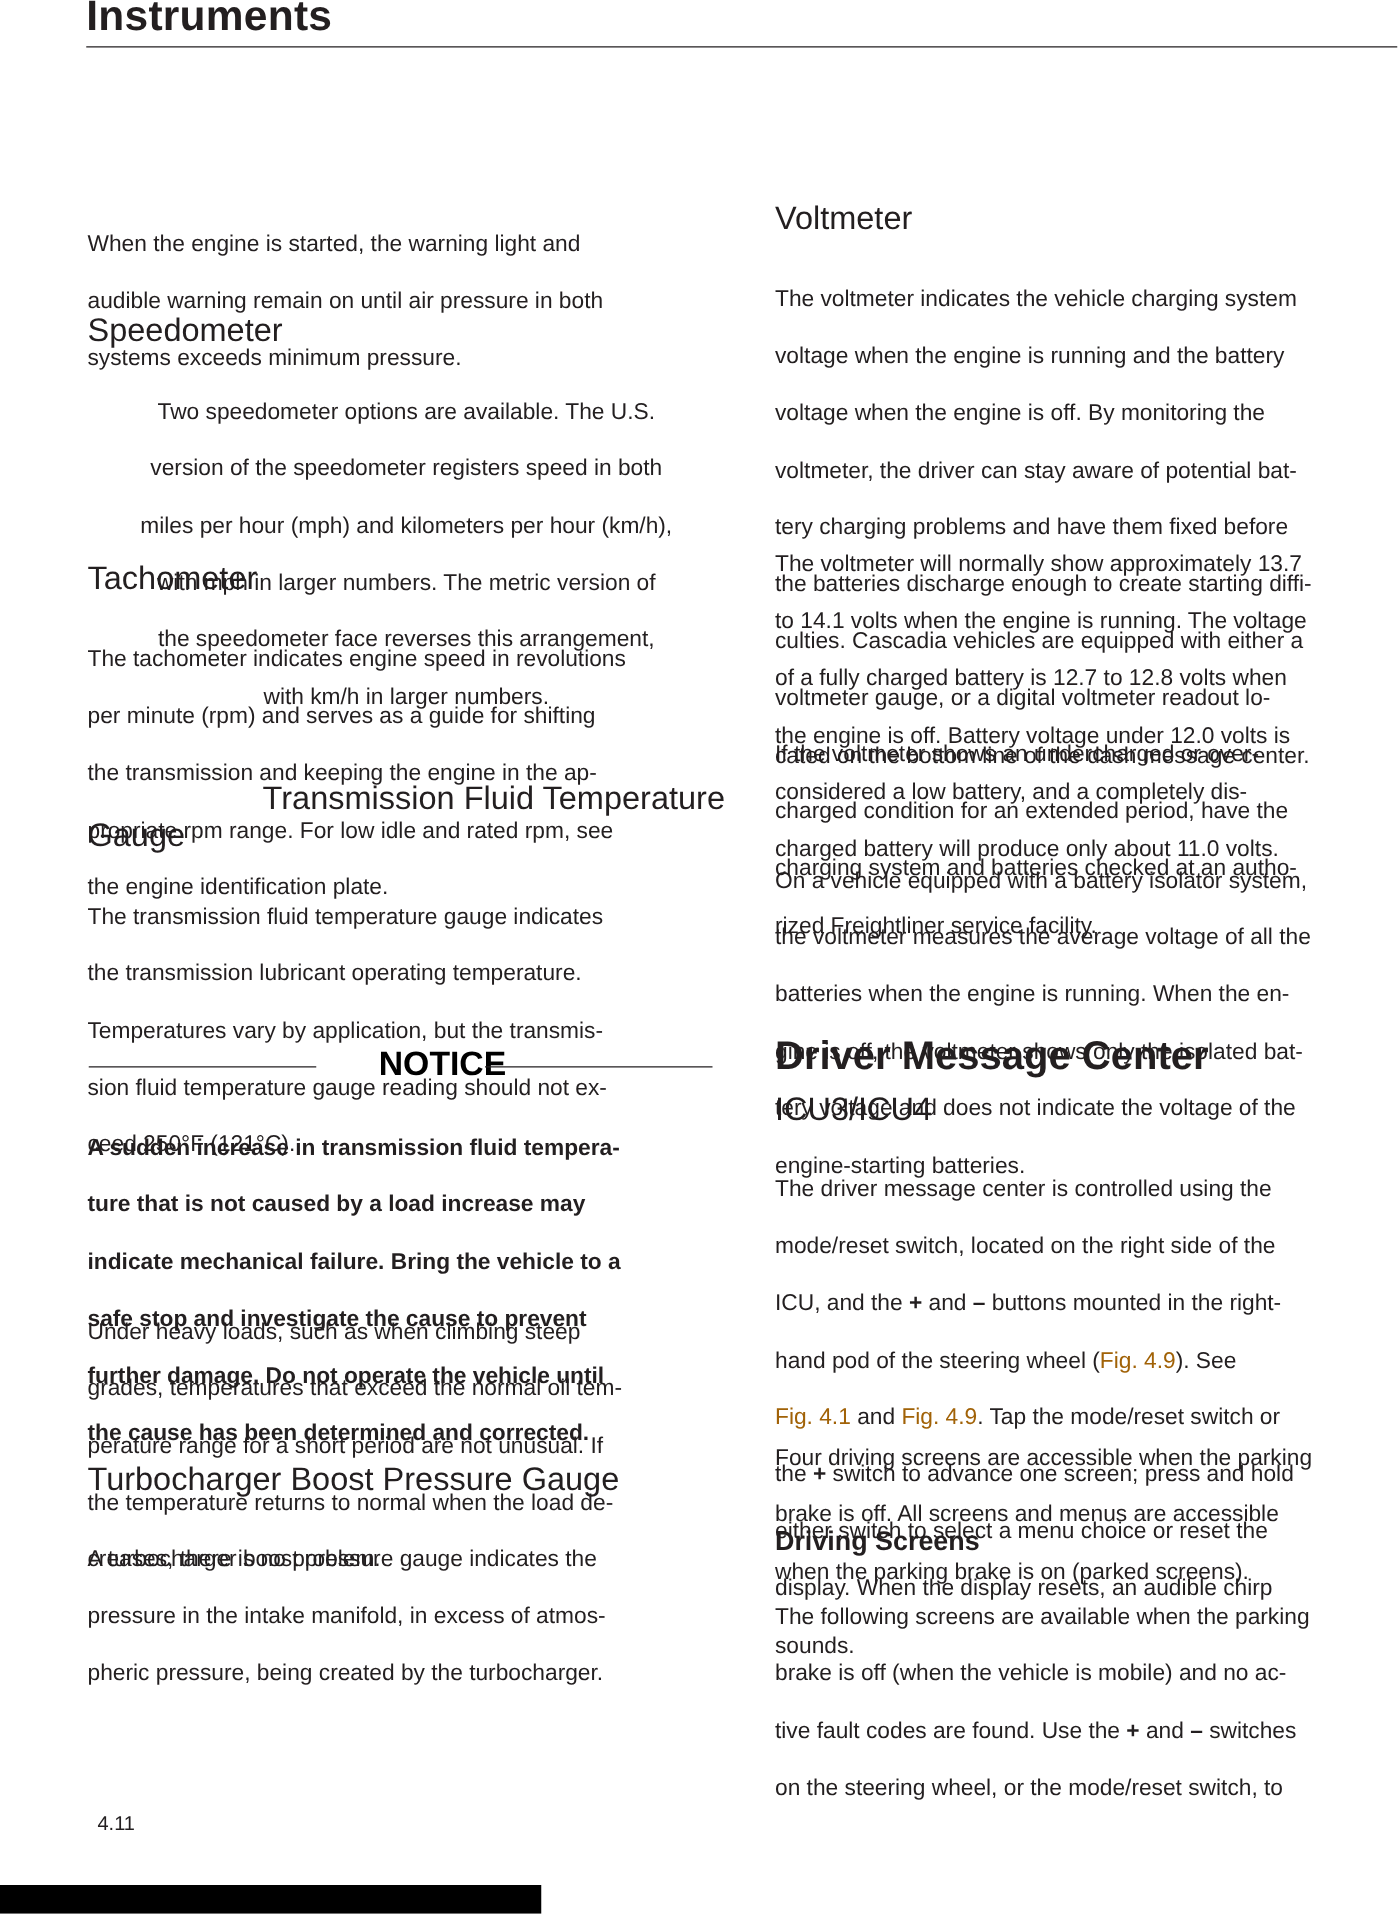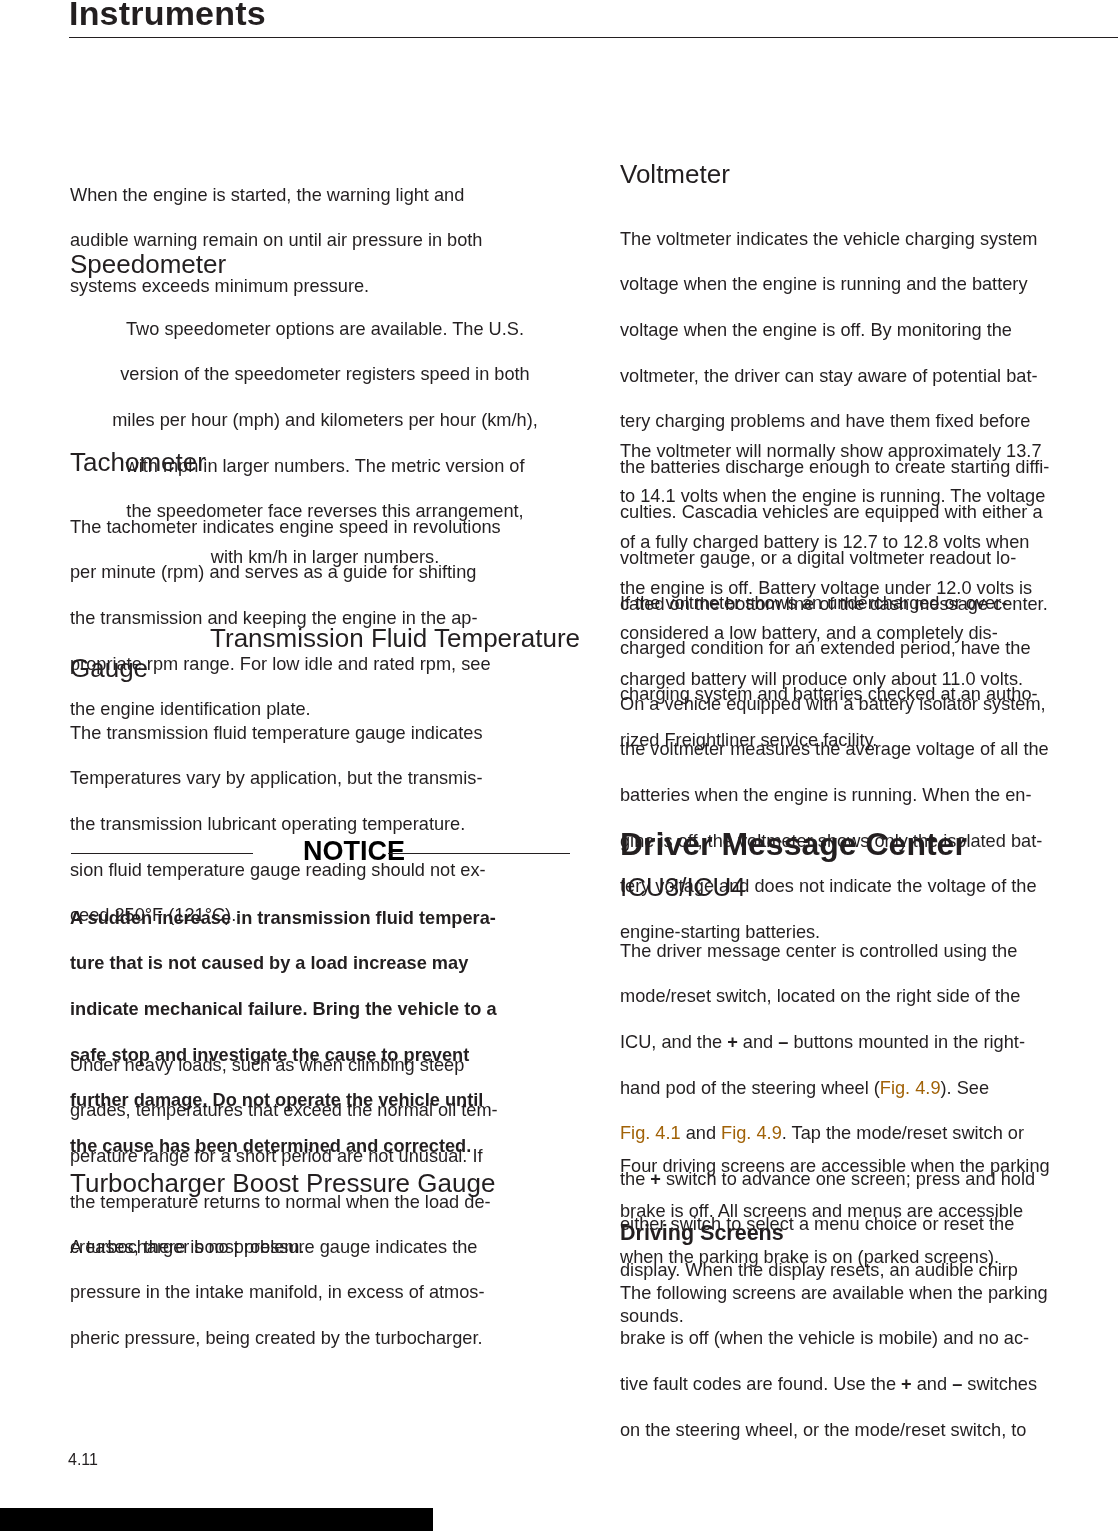--- a/index.html
+++ b/index.html
@@ -13,21 +13,21 @@
   .para { font-size:18.2px; line-height:22.8px; margin:0; white-space:pre-line; }
   .para .ln { display:block; white-space:nowrap; }
   .h2 { font-size:26px; line-height:30px; margin:0; font-weight:normal; white-space:nowrap; }
   .h1 { font-size:32px; line-height:36px; margin:0; font-weight:bold; white-space:nowrap; }
   .h3 { font-size:21.5px; line-height:26px; margin:0; font-weight:bold; white-space:nowrap; }
   .bold { font-weight:bold; }
   .link { color:#a16207; font-weight:normal; }
   .notice-wrap { left:70px; top:836px; width:500px; height:36px; }
   .notice-line { position:absolute; top:17px; height:0; border-top:1.3px solid #231f20; }
   .notice-label { position:absolute; left:193px; top:0; font-size:27px; font-weight:bold; color:#000; white-space:nowrap;margin-left:40px; }
-  .page-num { left:68px; top:1451px; font-size:16px; }
+  .page-num { left:78px; top:1451px; font-size:16px; }
   .footer-bar { left:0; top:1508px; width:433px; height:23px; background:#000; }
 </style>
 </head>
 <body>
 
 <div class="abs page-title">Instruments</div>
 <div class="abs title-rule"></div>
 
 <div class="abs col-left" style="top:161px;">
   <p class="para">
@@ -60,22 +60,22 @@
   </p>
 </div>
 
 <div class="abs col-left h2" style="top:623px;">
   <span class="ln" style="display:block;text-align:right;">Transmission Fluid Temperature</span>
   <span class="ln" style="display:block;">Gauge</span>
 </div>
 <div class="abs col-left" style="top:699px;">
   <p class="para">
     <span class="ln">The transmission fluid temperature gauge indicates</span>
+    <span class="ln">the transmission lubricant operating temperature.</span>
     <span class="ln">Temperatures vary by application, but the transmis-</span>
-    <span class="ln">the transmission lubricant operating temperature.</span>
     <span class="ln">sion fluid temperature gauge reading should not ex-</span>
     <span class="ln">ceed 250°F (121°C).</span>
   </p>
 </div>
 
 <div class="abs notice-wrap">
   <div class="notice-line" style="left:1px; width:182px;"></div>
   <div class="notice-label">NOTICE</div>
   <div class="notice-line" style="left:318px; width:182px;"></div>
 </div>

